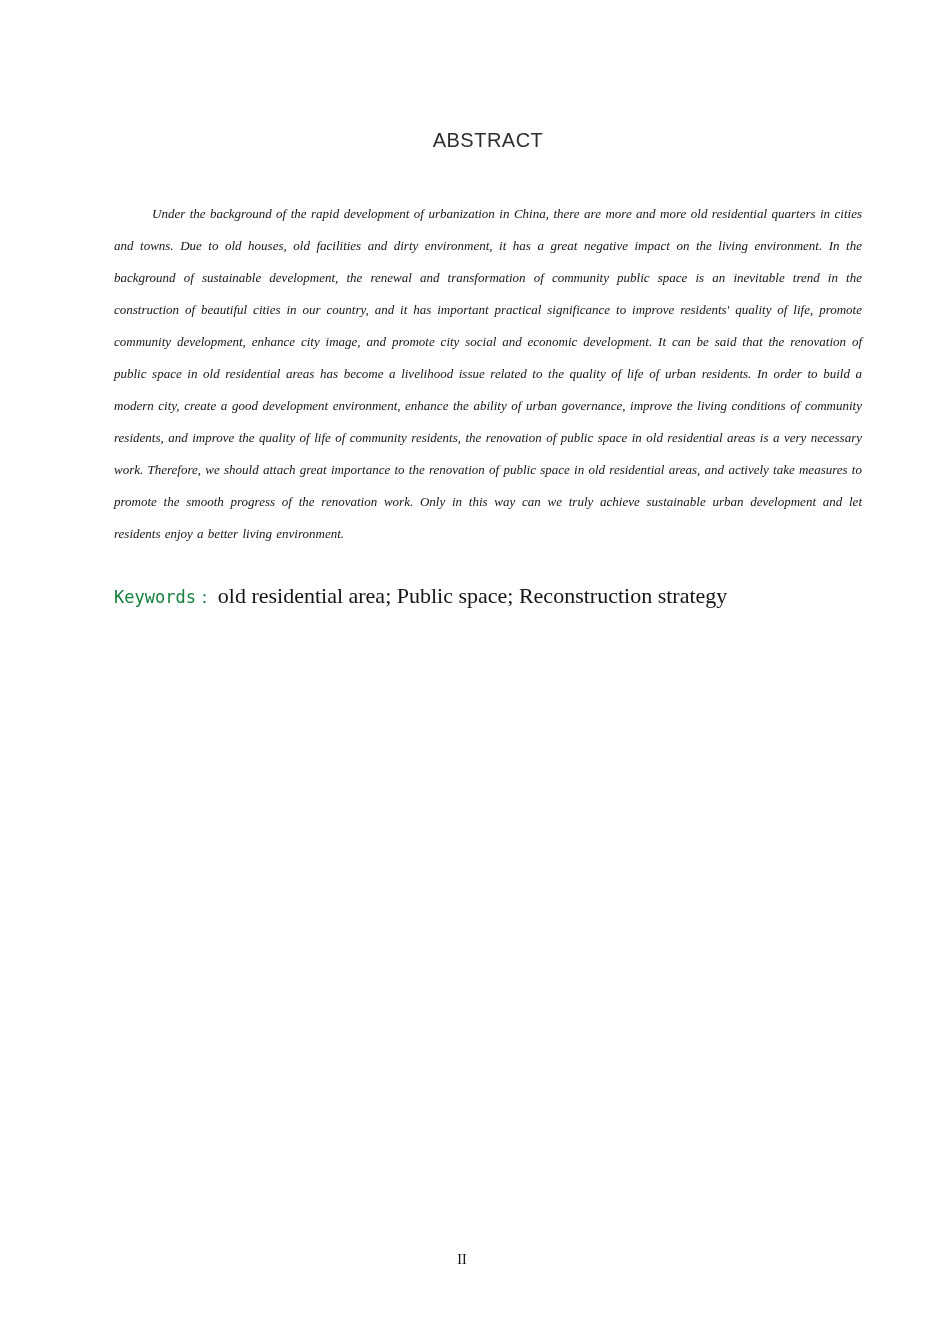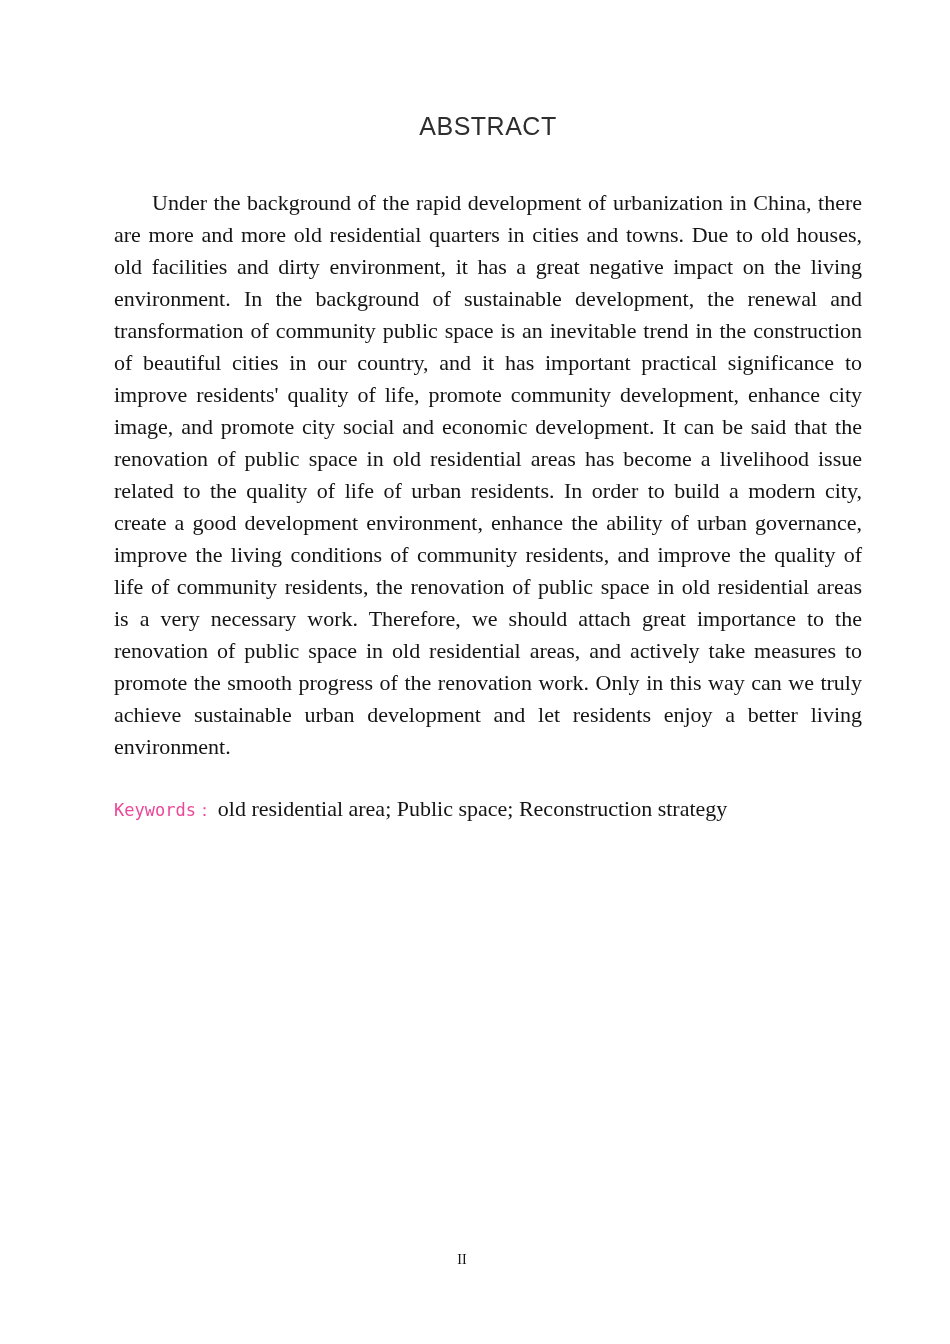--- a/index.html
+++ b/index.html
@@ -13,48 +13,49 @@
     height: 1344px;
     margin: 0 auto;
     background: #ffffff;
     box-sizing: border-box;
     padding: 112px 88px 0 114px;
     font-family: "Liberation Serif", serif;
     color: #141414;
     overflow: hidden;
   }
   .abstract-title {
-    margin: 0;
+    margin: 17px;
     text-align: center;
     font-family: "Liberation Sans", sans-serif;
     font-weight: 400;
-    font-size: 25px;
+    font-size: 20px;
     letter-spacing: 0.5px;
     color: #2e2e2e;
   }
   .abstract-body {
     margin-top: 46px;
-    font-size: 22px;
+    font-size: 13px;
     line-height: 32px;
     text-align: justify;
     text-justify: inter-word;
     text-indent: 38px;
     color: #141414;
     word-spacing: 1px;
+    font-style: italic;
   }
   .keywords-line {
     margin-top: 30px;
     font-size: 19.5px;
     line-height: 32px;
     color: #141414;
   }
   .keywords-label {
     font-family: "DejaVu Sans Mono", monospace;
     font-size: 17px;
-    color: #ec4899;
+    color: #15803d;
   }
   .keywords-text {
     font-family: "Liberation Serif", serif;
     font-size: 22px;
   }
   .page-number {
     position: absolute;
     left: 0;
     right: 26px;
     bottom: 76px;

